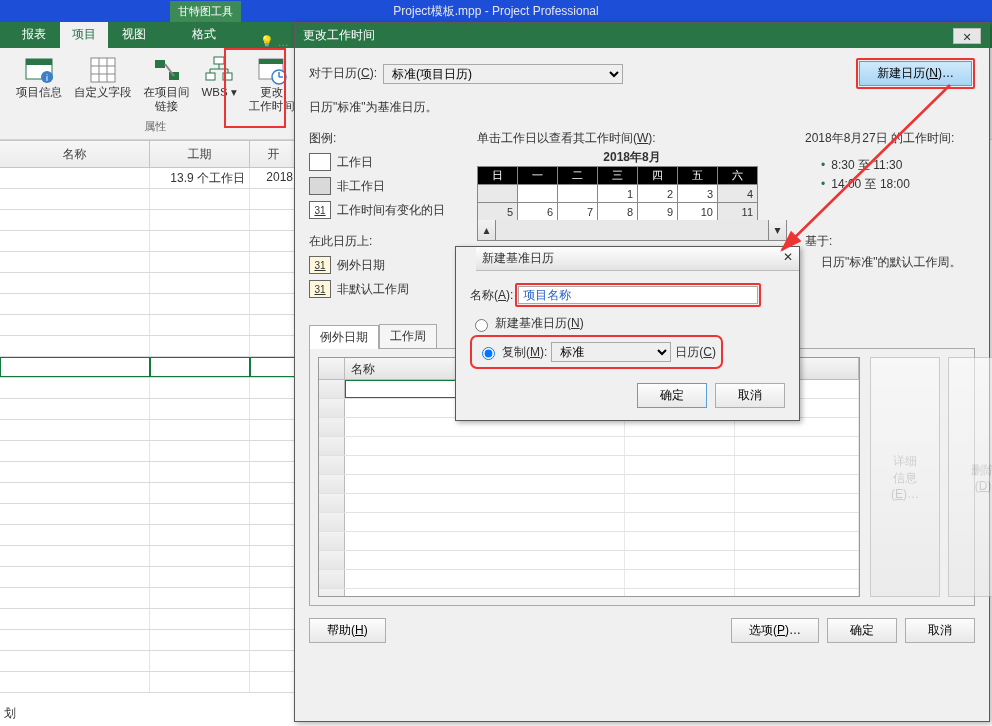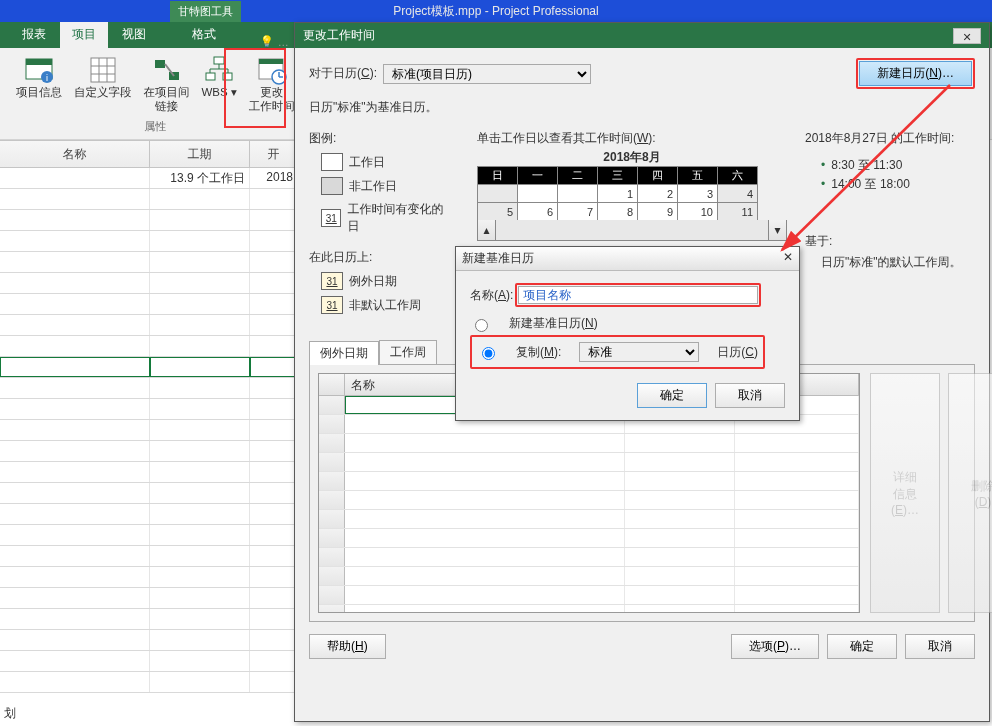--- a/index.html
+++ b/index.html
@@ -208,21 +208,21 @@
     text-align: right;
     padding: 1px 4px;
     background: #fff;
   }
   table.cal th { background: #000; color: #fff; text-align: center; font-weight: normal;}
   table.cal td.we { background: #e9e9e9; }
   
   .swatch { width: 22px; height: 18px; border: 1px solid #666; display: inline-block; vertical-align: middle; margin-right: 6px; background:#fff;}
   .swatch.gray{background:#d9d9d9;}
   .swatch.num { font-size:10px; text-align:center; line-height:18px; text-decoration: underline;}
-  .legend-row{display:flex;align-items:center;margin:6px 12px;}
+  .legend-row{display:flex;align-items:center;margin:6px 0;}
   
   .exc-table {
     border: 1px solid #999;
     height: 240px;
     background: #fff;
     display: flex;
     flex-direction: column;
   }
   .exc-head {
     display: flex;
@@ -256,26 +256,27 @@
     border: 1px solid #5a5a5a;
     box-shadow: 2px 2px 5px rgba(0,0,0,0.3);
   }
   .inner-title {
     background: linear-gradient(#fefefe,#e3e3e3);
     padding: 3px 6px;
     font-size: 12px;
     display: flex;
     justify-content: space-between;
     border-bottom: 1px solid #bbb;
+    margin-left: 20px;
   }
   .inner-close {
     color: #333; cursor:pointer; font-family: sans-serif;
   }
   .red-box { border: 2px solid #e33; border-radius: 2px; padding: 1px;}
-  .radio-row{display:flex;align-items:center;gap:18px;margin:3px 0;}
+  .radio-row{display:flex;align-items:center;gap:4px;margin:3px 0;}
   
   .arrow-svg{position:absolute;pointer-events:none;}
   .tabstrip {
     display:flex; gap:0; margin-top:6px;
   }
   .tabstrip .tab-btn{
     border:1px solid #aaa; border-bottom:none;
     padding:3px 10px; background:#f5f5f5; font-size:12px; cursor:pointer;
   }
   .tabstrip .tab-btn.active{background:#fff;position:relative;top:1px;}
@@ -508,21 +509,21 @@
 <div class="status-left">划</div>
 
 <div class="dialog" style="left:294px;top:22px;width:696px;height:700px;">
   <div class="dialog-title">
     <span>更改工作时间</span>
     <span class="dialog-close">✕</span>
   </div>
   <div class="dialog-body">
     <div style="display:flex;align-items:center;gap:6px;">
       <span>对于日历(<u>C</u>):</span>
-      <select style="width:208px;">
+      <select style="width:240px;">
         <option>标准(项目日历)</option>
       </select>
       <span style="flex:1"></span>
       <span class="red-box">
         <button class="btn" style="background:linear-gradient(#cfe9fb,#a8d5f5);border-color:#5aa0d8;">新建日历(<u>N</u>)…</button>
       </span>
     </div>
     <div style="margin:10px 0 14px 0;">日历"标准"为基准日历。</div>
 
     <div style="display:flex;gap:18px;">
@@ -718,21 +719,21 @@
     <div style="display:flex;align-items:center;gap:2px;margin-bottom:8px;">
       <span>名称(<u>A</u>):</span>
       <span class="red-box">
         <input type="text" style="width: 240px; color: rgb(42, 99, 200);" value="项目名称">
       </span>
     </div>
     <div class="radio-row">
       <input type="radio" name="newcal" style="">
       <span>新建基准日历(<u>N</u>)</span>
     </div>
-    <div class="red-box" style="display:inline-block;">
+    <div class="red-box" style="display:inline-block;border-radius:7px;">
       <div class="radio-row" style="padding:1px 4px;">
         <input type="radio" name="newcal" checked="" style="">
         <span>复制(<u>M</u>):</span>
         <select style="width:120px;">
           <option>标准</option>
         </select>
         <span>日历(<u>C</u>)</span>
       </div>
     </div>
     <div style="display:flex;gap:8px;justify-content:flex-end;margin-top:14px;">

